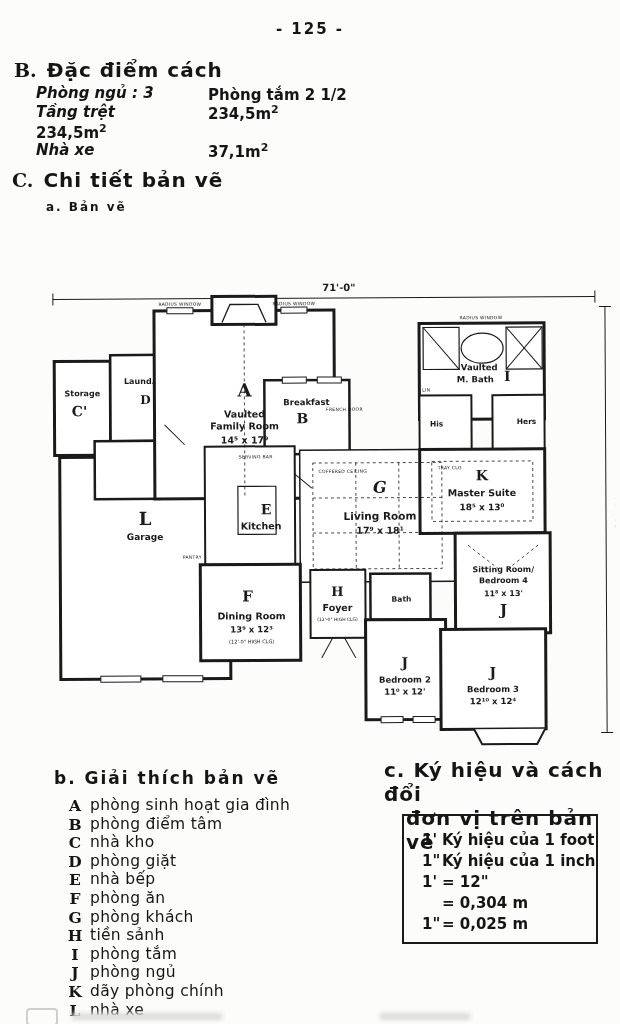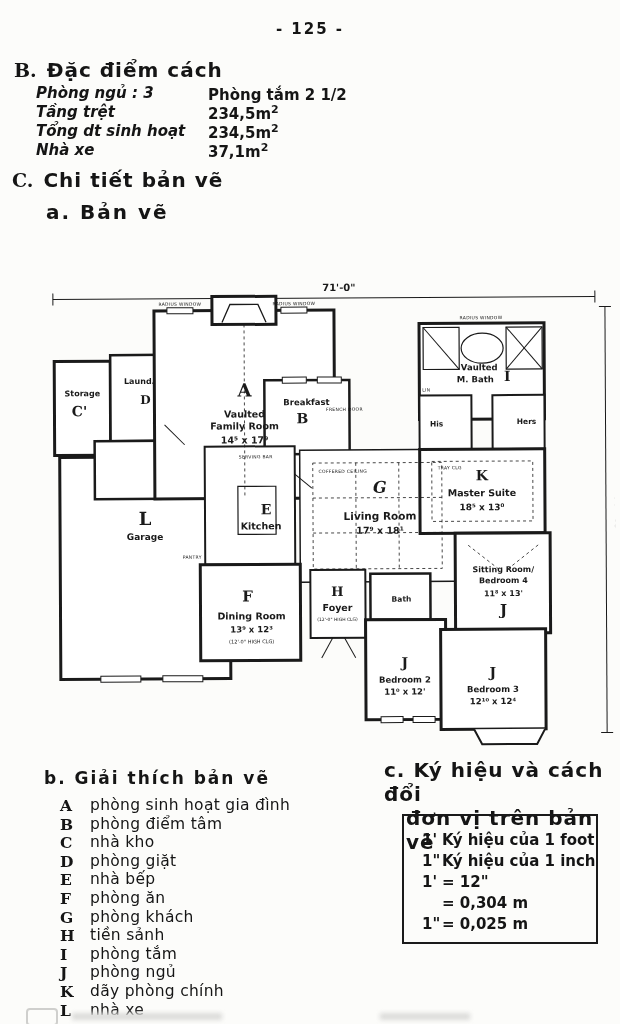--- a/index.html
+++ b/index.html
@@ -7,27 +7,27 @@
         font-family:"DejaVu Sans",sans-serif;color:#151515;overflow:hidden;}
   .abs{position:absolute;}
   .pagenum{top:20px;left:0;width:100%;text-align:center;font-size:15px;font-weight:bold;letter-spacing:2px;}
   .sec-head{display:flex;align-items:baseline;font-weight:bold;}
   .sec-letter{font-size:19px;font-family:"DejaVu Serif",serif;margin-right:10px;}
   .sec-title{font-size:20px;letter-spacing:1px;}
   .spec{top:84px;left:36px;width:430px;}
   .spec-row{display:flex;height:19px;font-size:15px;font-weight:bold;}
   .spec-label{width:172px;font-style:italic;}
   .spec-val sup{font-size:11px;}
-  .sub-a{top:200px;left:46px;font-size:20px;font-weight:bold;letter-spacing:2px;}
+  .sub-a{top:200px;left:46px;font-size:12px;font-weight:bold;letter-spacing:2px;}
   .plan{top:274px;left:40px;}
   .plan text{fill:#1a1a1a;font-family:"DejaVu Sans",sans-serif;}
   .plan .bigletter{font-family:"DejaVu Serif",serif;font-weight:bold;}
   .plan .lbl{font-weight:bold;}
   .plan .tiny{font-size:4.5px;letter-spacing:.3px;}
-  .legend{top:768px;left:44px;}
+  .legend{top:768px;left:44px;text-align:center;}
   .legend-head{font-size:17px;font-weight:bold;letter-spacing:2px;margin-bottom:8px;}
   .lg-row{display:flex;height:18.6px;font-size:15.5px;}
   .lg-key{width:30px;font-weight:bold;padding-left:16px;font-family:"DejaVu Serif",serif;}
   .lg-label{font-weight:normal;letter-spacing:.3px;}
   .conv-head{top:758px;left:384px;font-size:20px;font-weight:bold;letter-spacing:1px;line-height:24px;}
   .conv-head .l2{padding-left:22px;display:block;}
   .conv-box{top:814px;left:402px;width:196px;height:130px;border:2.5px solid #1a1a1a;
             box-sizing:border-box;padding:14px 0 0 18px;}
   .conv-row{display:flex;font-size:15px;font-weight:bold;line-height:21px;}
   .conv-sym{width:20px;}
@@ -49,21 +49,20 @@
   <div class="abs spec">
     <div class="spec-row">
       <span class="spec-label">Phòng ngủ : 3</span>
       <span class="spec-val"><span>Phòng tắm 2 1/2</span><sup></sup></span>
     </div>
     <div class="spec-row">
       <span class="spec-label">Tầng trệt</span>
       <span class="spec-val"><span>234,5m</span><sup>2</sup></span>
     </div>
     <div class="spec-row">
-      <span class="spec-label">Tổng dt sinh hoạt</span>
       <span class="spec-val"><span>234,5m</span><sup>2</sup></span>
     </div>
     <div class="spec-row">
       <span class="spec-label">Nhà xe</span>
       <span class="spec-val"><span>37,1m</span><sup>2</sup></span>
     </div>
   </div>
 
   <div class="abs sec-head" style="top:168px;left:12px;">
     <span class="sec-letter">C.</span>

